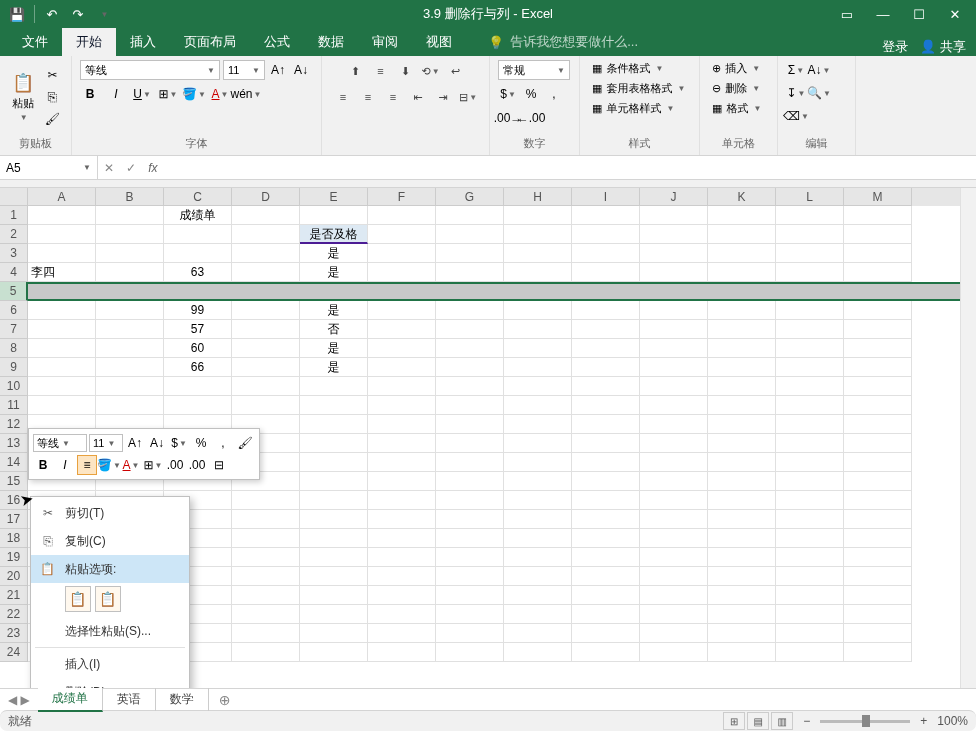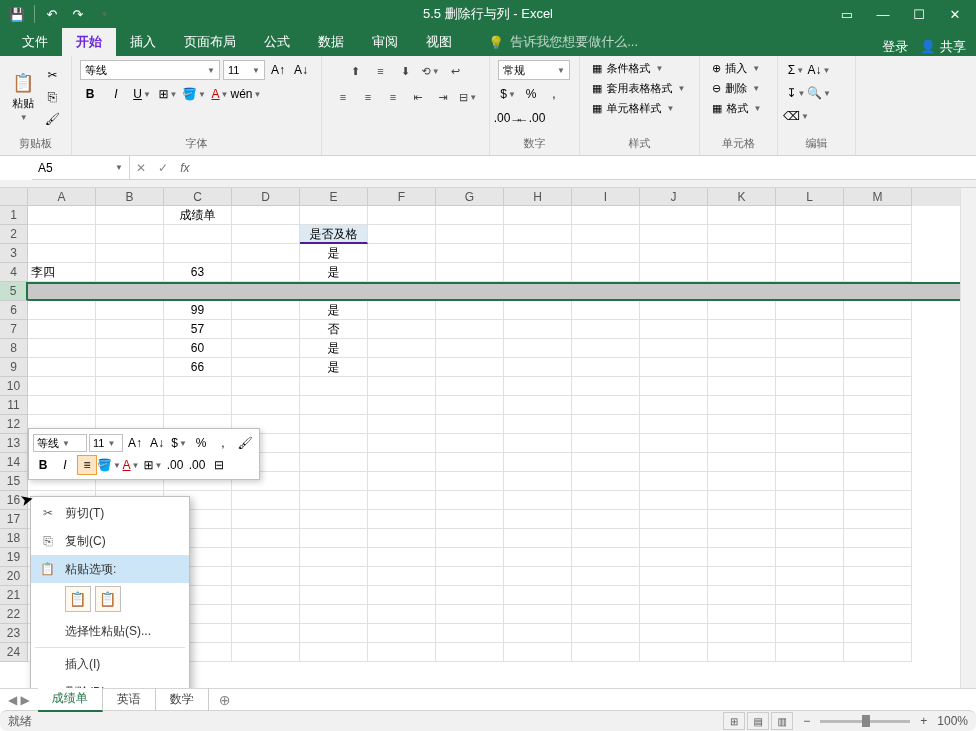--- a/index.html
+++ b/index.html
@@ -7,36 +7,36 @@
     .titlebar { height: 28px; background: #217346; display: flex; align-items: center; color: #fff; position: relative; }
     .tb-left { display: flex; align-items: center; gap: 4px; padding-left: 6px; }
     .tb-icon { width: 22px; height: 22px; display: flex; align-items: center; justify-content: center; font-size: 13px; }
     .tb-sep { width: 1px; height: 18px; background: rgba(255,255,255,.35); margin: 0 2px; }
     .tb-title { position: absolute; left: 50%; transform: translateX(-50%); font-size: 13px; }
     .tb-right { margin-left: auto; display: flex; gap: 6px; padding-right: 6px; }
     .wbtn { width: 30px; height: 24px; display: flex; align-items: center; justify-content: center; font-size: 13px; }
     .ribbon-tabs { height: 28px; background: #217346; display: flex; align-items: flex-end; color: #fff; padding-left: 8px; }
     .ribbon-tab { padding: 5px 14px; font-size: 13px; cursor: pointer; }
     .ribbon-tab.file { background: transparent; }
-    .ribbon-tab.active { background: #f1f1f1; color: #6d28d9; font-weight: bold; }
+    .ribbon-tab.active { background: #f1f1f1; color: #0f172a; }
     .ribbon-tell { margin-left: 10px; color: rgba(255,255,255,.7); display: flex; align-items: center; gap: 6px; padding: 5px 12px; font-size: 13px; }
     .ribbon-right { margin-left: auto; display: flex; align-items: center; color: #fff; padding-right: 10px; gap: 12px; font-size: 13px; }
     .ribbon-body { height: 100px; background: #f1f1f1; border-bottom: 1px solid #d4d4d4; display: flex; }
     .ribbon-group { border-right: 1px solid #e0e0e0; padding: 4px 8px 2px; display: flex; flex-direction: column; }
     .rg-content { flex: 1; display: flex; align-items: center; gap: 4px; }
     .rg-label { text-align: center; font-size: 11px; color: #666; padding: 2px 0; position: relative; }
     .rbtn-lg { display: flex; flex-direction: column; align-items: center; gap: 2px; padding: 2px 4px; font-size: 11px; }
     .ricon { font-size: 18px; }
     .rbtn-stack { display: flex; flex-direction: column; gap: 2px; }
     .rbtn-row { display: flex; gap: 3px; align-items: center; }
     .rsel { border: 1px solid #c0c0c0; background: #fff; height: 20px; font-size: 11px; padding: 0 4px; display: flex; align-items: center; justify-content: space-between; gap: 4px; }
     .rsmall { width: 20px; height: 20px; display: flex; align-items: center; justify-content: center; font-size: 12px; }
     .riconbox { width: 22px; height: 22px; display: flex; align-items: center; justify-content: center; font-size: 11px; color: #444; }
     .rtextbtn { display: flex; align-items: center; gap: 4px; font-size: 11px; padding: 1px 4px; }
-    .namebox-row { height: 24px; border-bottom: 1px solid #d4d4d4; display: flex; align-items: center; background: #fff; margin-left: 32px; }
+    .namebox-row { height: 24px; border-bottom: 1px solid #d4d4d4; display: flex; align-items: center; background: #fff; }
     .namebox { width: 98px; border-right: 1px solid #d4d4d4; height: 100%; display: flex; align-items: center; padding: 0 6px; font-size: 12px; }
     .fx-btns { display: flex; align-items: center; padding: 0 6px; gap: 12px; color: #888; }
     .fx-label { font-style: italic; color: #666; padding: 0 6px; }
     .formula-input { flex: 1; border: none; outline: none; height: 100%; padding: 0 4px; font-size: 12px; }
     .spacer { height: 8px; background: #f1f1f1; border-bottom: 1px solid #d4d4d4; }
     .grid-container { position: relative; height: 500px; overflow: hidden; }
     .select-all { position: absolute; top: 0; left: 0; width: 28px; height: 18px; background: #e6e6e6; border-right: 1px solid #ccc; border-bottom: 1px solid #ccc; }
     .col-headers { position: absolute; top: 0; left: 28px; right: 16px; height: 18px; display: flex; background: #e6e6e6; }
     .col-h { border-right: 1px solid #ccc; border-bottom: 1px solid #ccc; text-align: center; font-size: 12px; color: #555; line-height: 18px; }
     .row-headers { position: absolute; top: 18px; left: 0; width: 28px; }
@@ -82,21 +82,21 @@
 <div class="titlebar">
   <div class="tb-left">
     <div class="tb-icon">💾</div>
     <div class="tb-sep"></div>
     <div class="tb-icon">↶</div>
     <div class="tb-icon">↷</div>
     <div class="tb-icon">
         <span class="dd">▼</span>
       </div>
   </div>
-  <div class="tb-title">5.5 删除行与列 - Excel</div>
+  <div class="tb-title">3.9 删除行与列 - Excel</div>
   <div class="tb-right">
     <div class="wbtn">▭</div>
     <div class="wbtn">—</div>
     <div class="wbtn">☐</div>
     <div class="wbtn">✕</div>
   </div>
 </div>
 
 <div class="ribbon-tabs">
   <div class="ribbon-tab file">文件</div>

